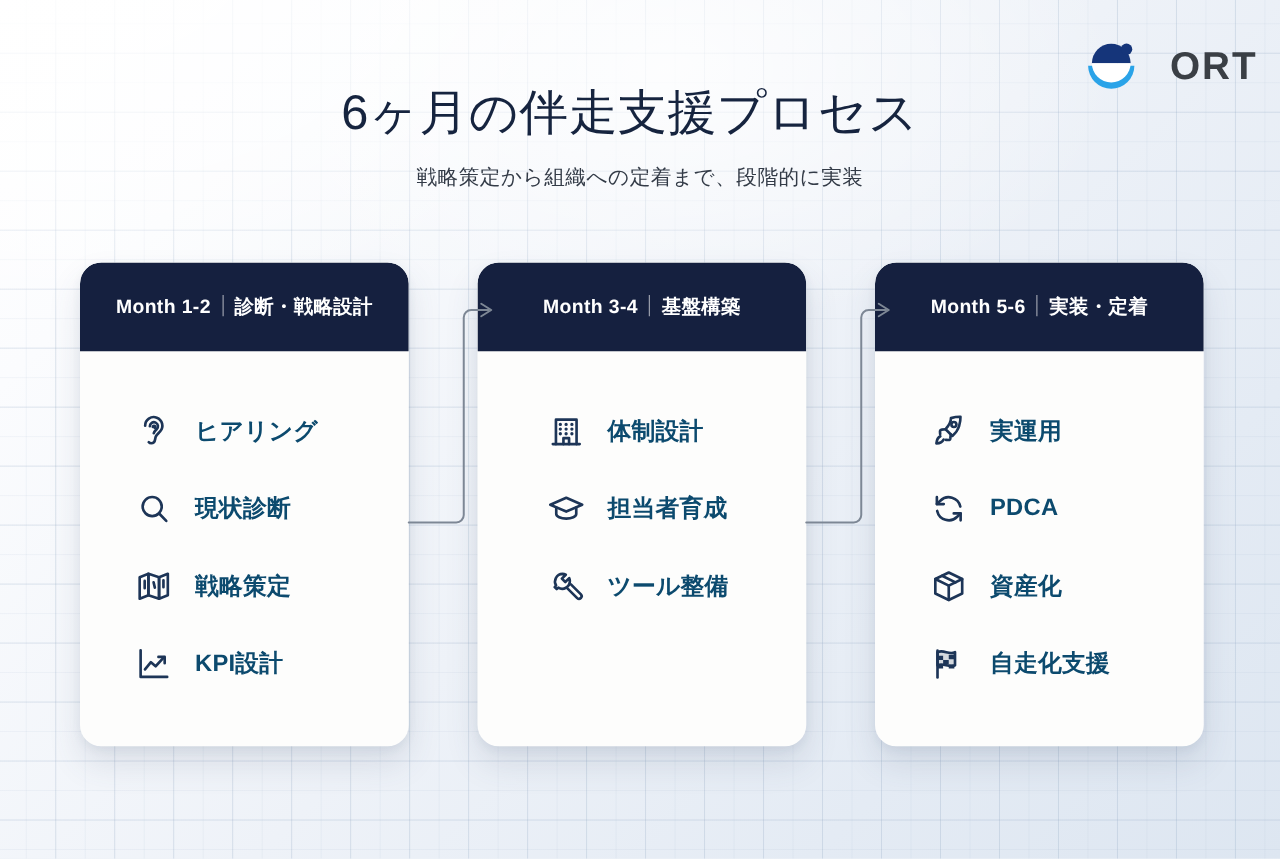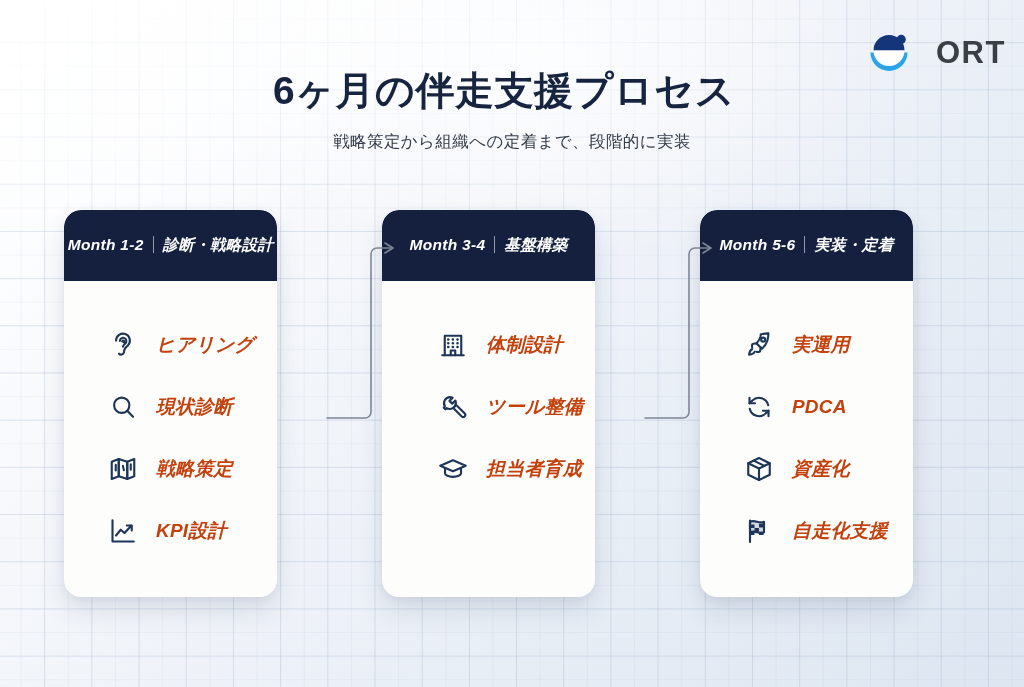--- a/index.html
+++ b/index.html
@@ -42,35 +42,34 @@
   
   #logo{position:absolute;left:866px;top:29px;display:flex;align-items:center;gap:24px;}
   #logo .mark{width:46px;height:46px;position:relative;flex:none;}
   #logo .wordmark{
     font-size:31px;font-weight:700;color:#3a3f45;letter-spacing:1.5px;line-height:1;
   }
 
   
   #page-title{
     position:absolute;left:0;right:16px;top:69px;text-align:center;
-    font-size:39px;font-weight:700;color:#16243f;letter-spacing:.5px;
+    font-size:39px;font-weight:400;color:#16243f;letter-spacing:.5px;
     line-height:1.15;white-space:nowrap;
   }
   #page-subtitle{
     position:absolute;left:0;right:0;top:131px;text-align:center;
     font-size:16.5px;font-weight:500;color:#333b47;letter-spacing:.4px;white-space:nowrap;
   }
 
   
   .card{
-    position:absolute;top:210px;width:213px;height:387px;
+    position:absolute;top:210px;width:263px;height:387px;
     background:#fdfdfc;border-radius:17px;
     box-shadow:0 14px 26px rgba(58,78,110,.13),0 3px 8px rgba(58,78,110,.07);
     overflow:hidden;
-    font-style:italic;
   }
   #card-0{left:64px;}
   #card-1{left:382px;}
   #card-2{left:700px;}
 
   .card-header{
     height:71px;background:#15203f;
     display:flex;align-items:center;justify-content:center;
     border-radius:17px 17px 0 0;
   }
@@ -81,21 +80,21 @@
     display:inline-block;width:1px;height:17px;background:rgba(255,255,255,.55);
     margin:0 9px;vertical-align:-3px;
   }
 
   .card-body{padding:33px 0 0 0;}
   .item{
     display:flex;align-items:center;height:62px;padding-left:44px;box-sizing:border-box;
   }
   .item .ico{width:30px;height:30px;flex:none;display:block;}
   .item .lbl{
-    margin-left:18px;font-size:19px;font-weight:700;color:#c2410c;letter-spacing:.2px;
+    margin-left:18px;font-size:19px;font-weight:700;color:#0c4a6e;letter-spacing:.2px;
     white-space:nowrap;
   }
   #card-1 .item{padding-left:56px;}
   #card-2 .item{}
 
   
   .connector{position:absolute;pointer-events:none;}
   #connector-0{left:325px;top:238px;}
   #connector-1{left:643px;top:238px;}
 </style>
@@ -183,34 +182,34 @@
           <path d="M3.4 20.2h17.2"></path>
           <path d="M10.2 20.2v-3.8h3.6v3.8"></path>
           <path d="M8.2 7.6h.02M11.9 7.6h.02M15.6 7.6h.02M8.2 10.6h.02M11.9 10.6h.02M15.6 10.6h.02M8.2 13.6h.02M11.9 13.6h.02M15.6 13.6h.02" stroke-width="2.1"></path>
         </svg>
       </span>
       <span class="lbl">体制設計</span>
     </div>
     <div class="item">
       <span class="ico">
         <svg viewBox="0 0 24 24" width="30" height="30" fill="none" stroke="#1d3557" stroke-width="1.7" stroke-linecap="round" stroke-linejoin="round">
+          <path d="M12 5 1.8 9.4 12 13.8l10.2-4.4L12 5Z"></path>
+          <path d="M5.6 11.2v4.2c0 1.6 2.9 2.9 6.4 2.9s6.4-1.3 6.4-2.9v-4.2"></path>
+        </svg>
+      </span>
+      <span class="lbl">担当者育成</span>
+    </div>
+    <div class="item">
+      <span class="ico">
+        <svg viewBox="0 0 24 24" width="30" height="30" fill="none" stroke="#1d3557" stroke-width="1.7" stroke-linecap="round" stroke-linejoin="round">
           <path d="M9.6 4.1a4.9 4.9 0 0 0-4.1 7.4l-.9 1 1.3 1.3 1-.9a4.9 4.9 0 0 0 7.4-4.2c0-.7-.1-1.3-.4-1.9l-2.5 2.5-2.2-2.2 2.5-2.5c-.6-.3-1.3-.5-2.1-.5Z"></path>
           <path d="M12.6 13.2 19 19.6a1.7 1.7 0 0 0 2.4-2.4l-6.4-6.4"></path>
         </svg>
       </span>
       <span class="lbl">ツール整備</span>
-    </div>
-    <div class="item">
-      <span class="ico">
-        <svg viewBox="0 0 24 24" width="30" height="30" fill="none" stroke="#1d3557" stroke-width="1.7" stroke-linecap="round" stroke-linejoin="round">
-          <path d="M12 5 1.8 9.4 12 13.8l10.2-4.4L12 5Z"></path>
-          <path d="M5.6 11.2v4.2c0 1.6 2.9 2.9 6.4 2.9s6.4-1.3 6.4-2.9v-4.2"></path>
-        </svg>
-      </span>
-      <span class="lbl">担当者育成</span>
     </div>
   </div>
 </div>
 
 <div class="card" id="card-2">
   <div class="card-header">
     <span class="htxt"><span>Month 5-6</span><span class="hsep"></span><span>実装・定着</span></span>
   </div>
   <div class="card-body">
     <div class="item">

